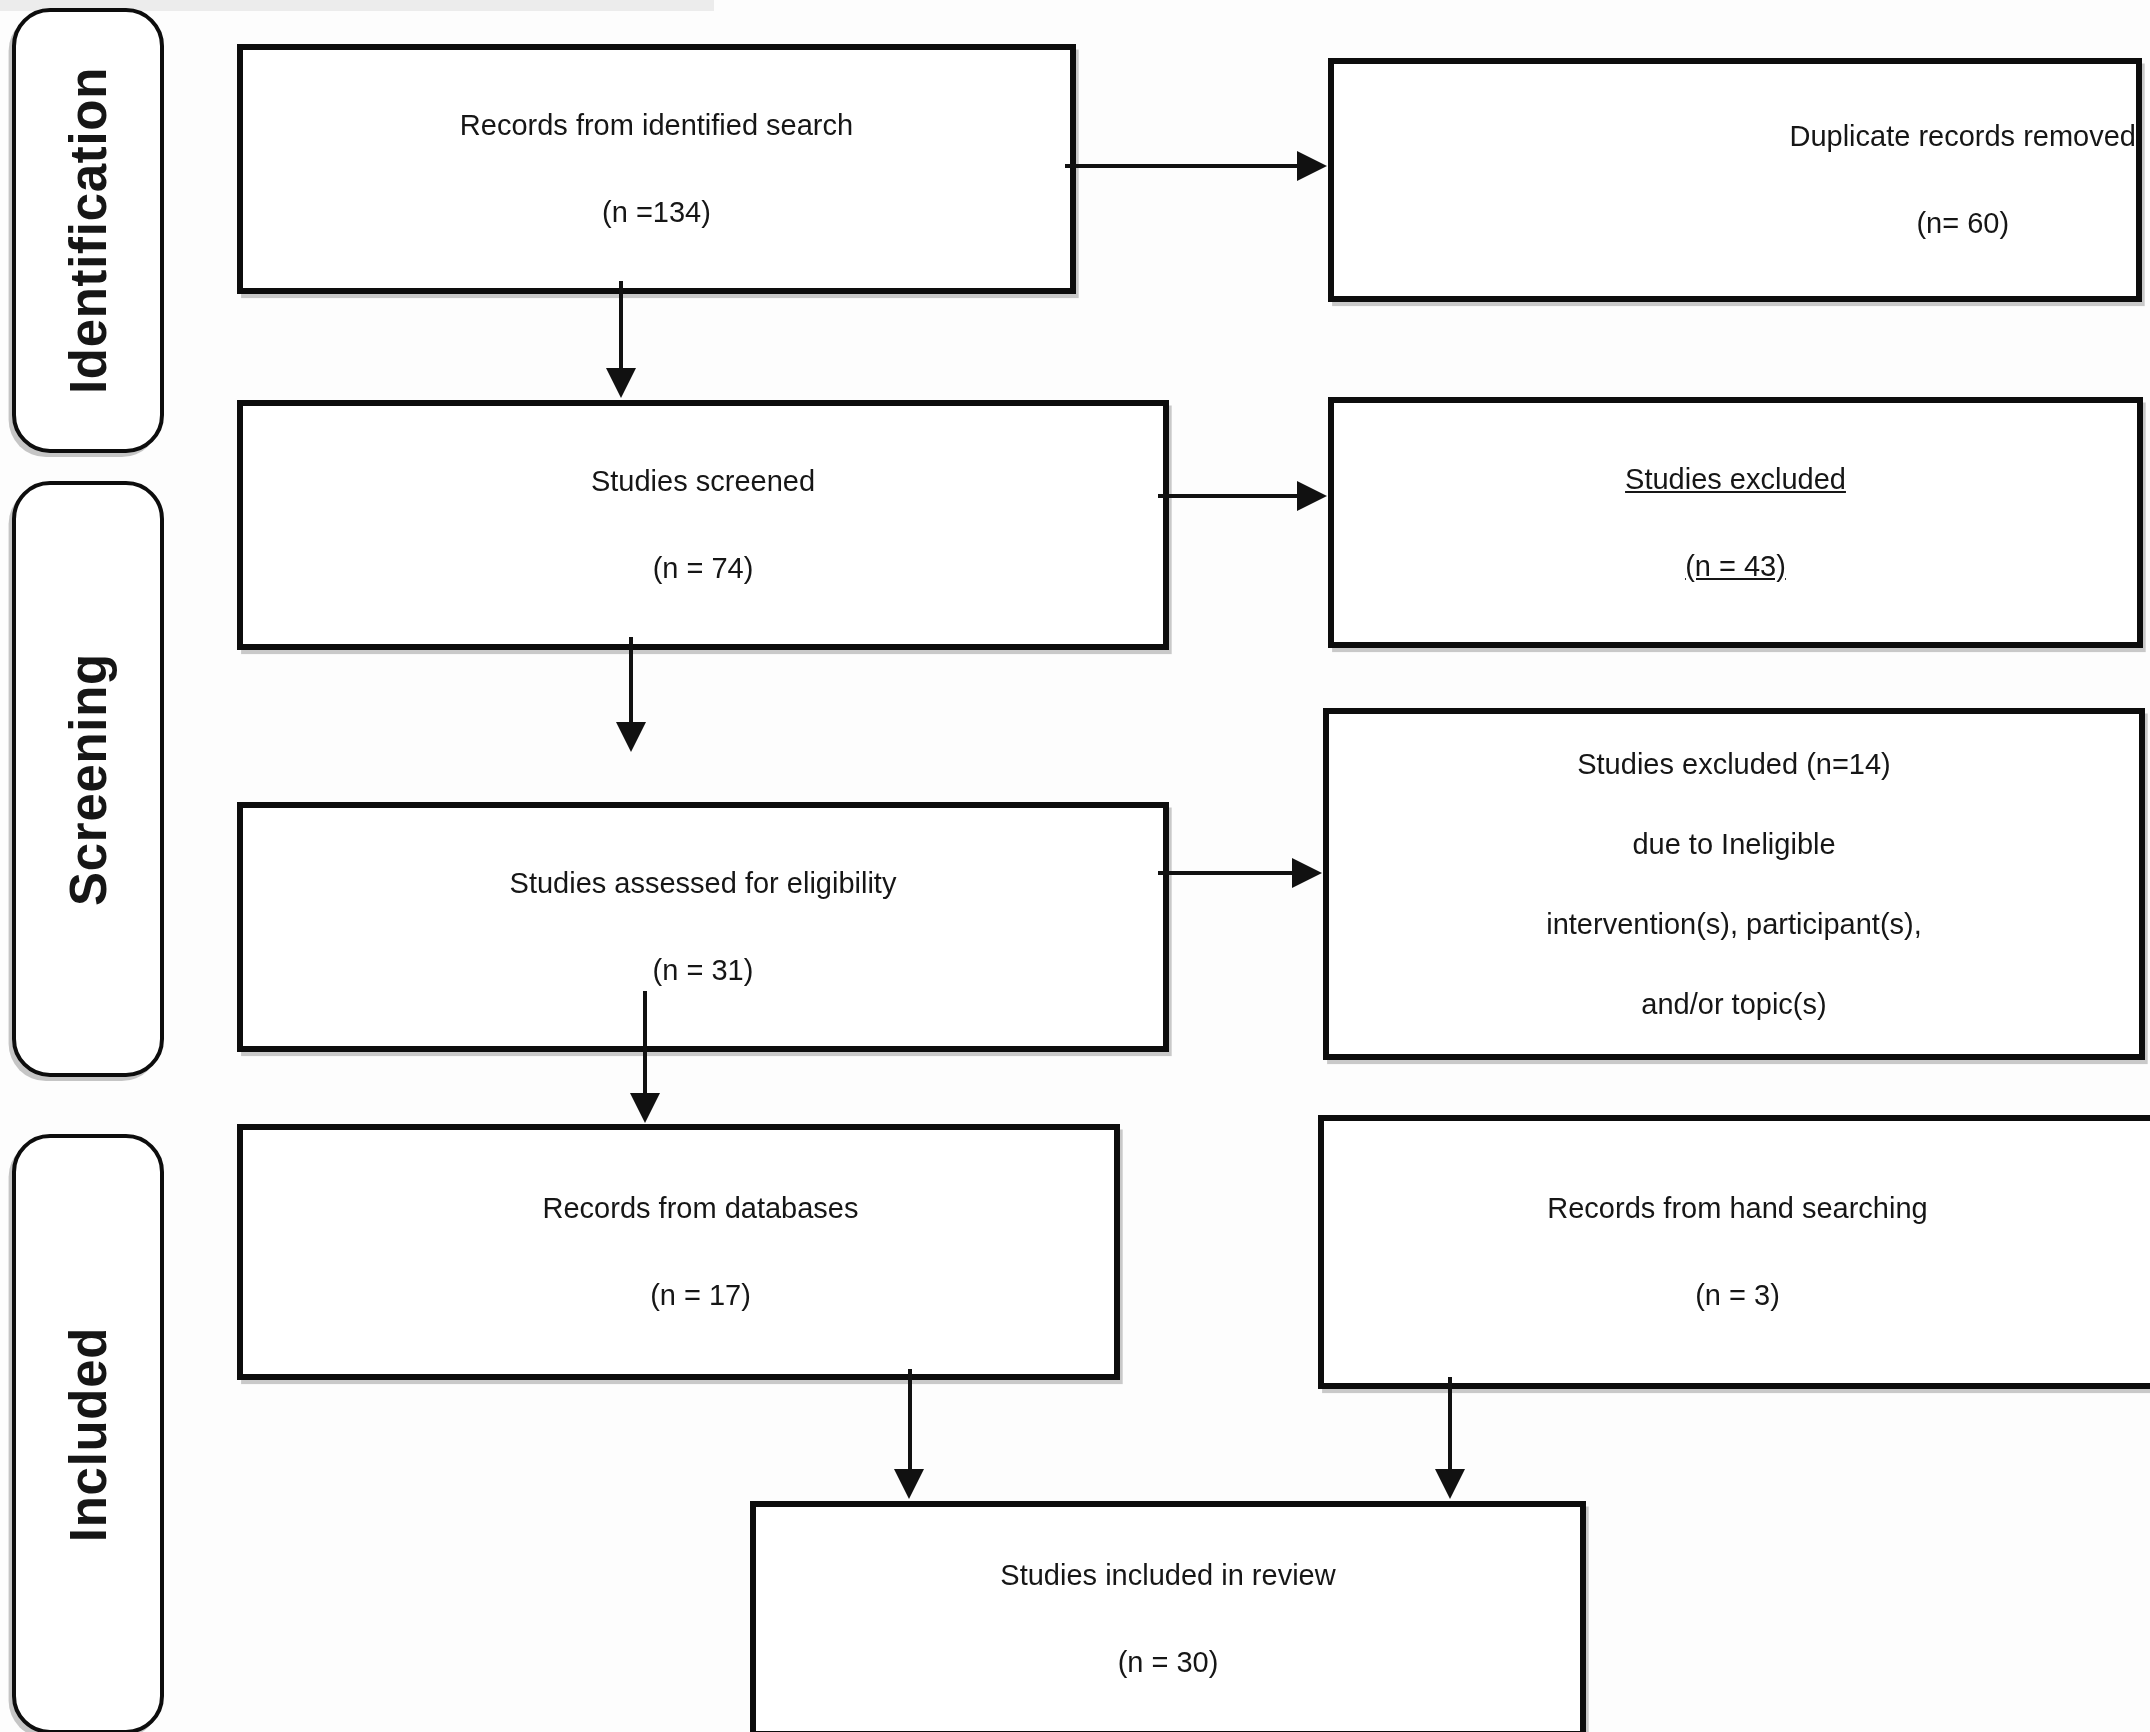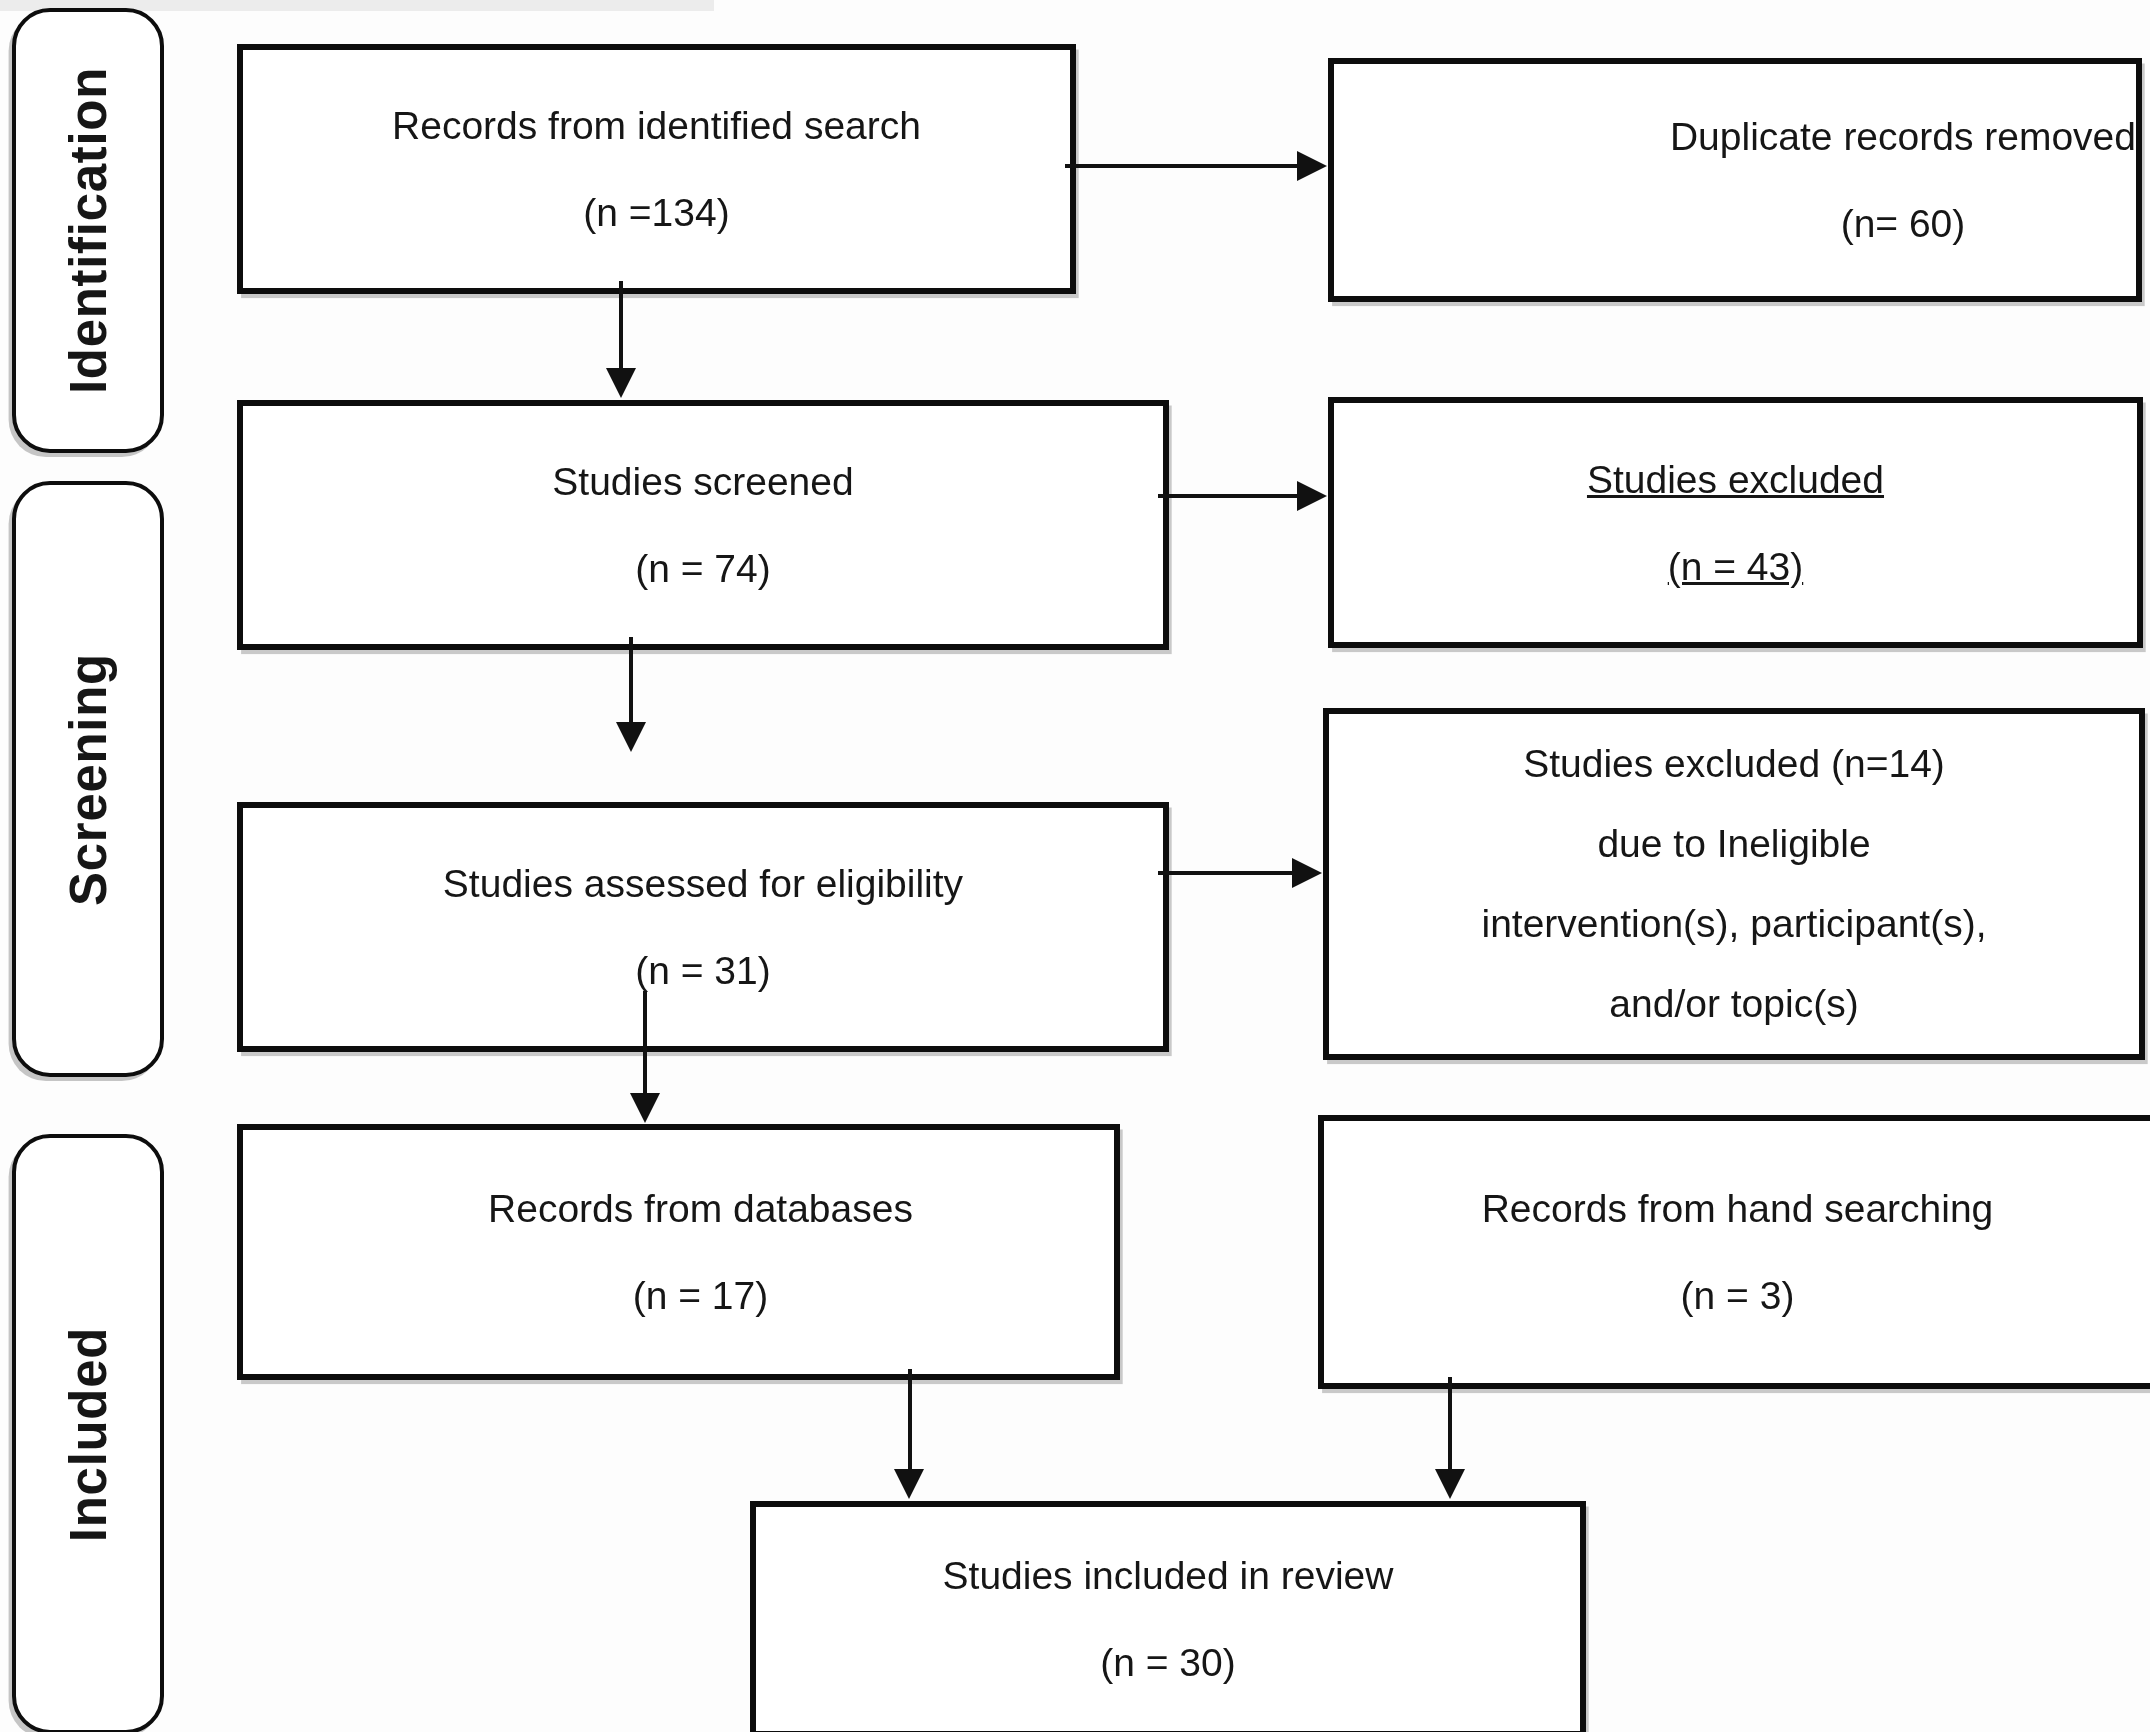--- a/index.html
+++ b/index.html
@@ -50,21 +50,21 @@
     border: 6.2px solid #0d0d0d;
     background: #ffffff;
     box-shadow: 3.4px 4.8px 0 -0.7px rgba(70,70,70,0.28);
     display: flex;
     align-items: center;
     justify-content: center;
     text-align: center;
   }
   .node-text span {
     display: block;
-    font-size: 39px;
+    font-size: 29px;
     line-height: 87px;
   }
   .node-text.tight span { line-height: 80px; }
 
   #box-records-identified  { left: 237px;  top: 44px;   width: 827px; height: 238px; }
   #box-duplicates-removed  { left: 1328px; top: 58px;   width: 802px; height: 232px; justify-content: flex-end; }
   #box-studies-screened    { left: 237px;  top: 400px;  width: 920px; height: 238px; }
   #box-studies-excluded    { left: 1328px; top: 397px;  width: 803px; height: 239px; text-decoration: underline; }
   #box-assessed            { left: 237px;  top: 754px; width: 920px; height: 238px; margin-top: 48px; }
   #box-excluded-ineligible { left: 1323px; top: 708px; width: 810px; height: 340px; }

